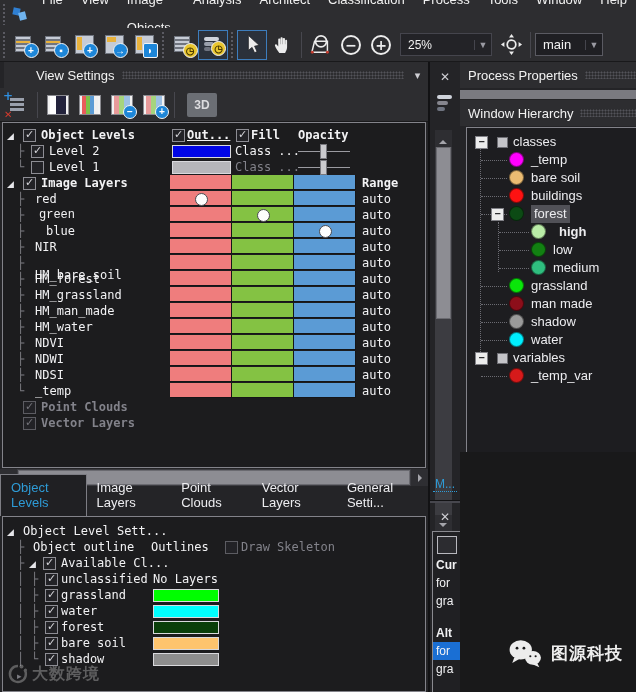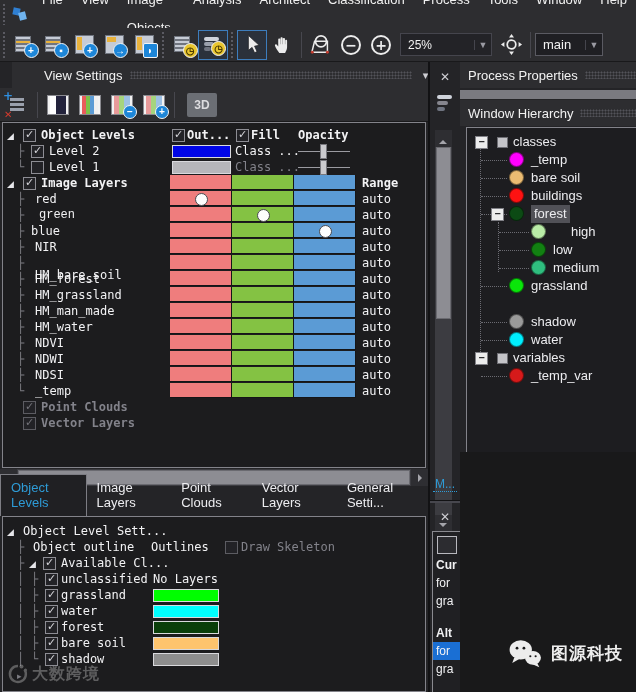--- a/index.html
+++ b/index.html
@@ -243,21 +243,21 @@
           <path d="M12 1 l2.6 3.6 h-5.2z M12 23 l2.6-3.6 h-5.2z M1 12 l3.6-2.6 v5.2z M23 12 l-3.6-2.6 v5.2z" fill="#ececec"></path>
         </svg>
     </div>
     <div class="tb-sep"></div>
     <div class="combo" style="width:68px;background:#1f1f23;border-color:#5a5a62;">
       <span class="val" style="font-size:13px;">main</span>
       <span class="arr">▼</span>
     </div>
   </div>
 
-  <div class="panel-title abs" style="left:12px;top:62px;width:428px;height:26px;padding-left:32px;">
+  <div class="panel-title abs" style="left:4px;top:62px;width:428px;height:26px;padding-left:32px;">
     <span>View Settings</span>
     <div class="ttex"></div>
     <span class="tbtn">▾</span>
     <span class="tbtn">
         <svg class="pinsvg" width="9" height="11" viewBox="0 0 9 11">
           <path d="M2 1 h5 v4 l1 1 H1 l1-1 Z M4.5 6 v4" stroke="#cfcfd4" stroke-width="1" fill="none"></path>
         </svg>
       </span>
     <span class="tbtn">✕</span>
   </div>
@@ -305,36 +305,36 @@
   </div>
 
   <div id="vs-box" class="abs">
     <div id="vs-rows">
         <div class="trow" style="top: 4px;"><span class="exp" style="left: 4px;">◢</span><span class="cb on" style="left: 20px;"></span><span class="lbl bold" style="left: 38px;">Object Levels</span></div>
         <div class="trow" style="top: 20px;"><span class="conn" style="left: 14px;">├</span><span class="cb on" style="left: 28px;"></span><span class="lbl" style="left: 46px;">Level 2</span></div>
         <div class="trow" style="top: 36px;"><span class="conn" style="left: 14px;">└</span><span class="cb" style="left: 28px;"></span><span class="lbl" style="left: 46px;">Level 1</span></div>
         <div class="trow" style="top: 52px;"><span class="exp" style="left: 4px;">◢</span><span class="cb on" style="left: 20px;"></span><span class="lbl bold" style="left: 38px;">Image Layers</span></div>
         <div class="trow" style="top: 68px;"><span class="conn" style="left: 14px;">├</span><span class="lbl" style="left: 32px;">red</span></div>
         <div class="trow" style="top: 84px;"><span class="conn" style="left: 14px;">├</span><span class="lbl" style="left: 36px; font-family: Liberation Mono, monospace;">green</span></div>
-        <div class="trow" style="top: 100px;"><span class="conn" style="left: 14px;">├</span><span class="lbl" style="left: 28px;">blue</span></div>
+        <div class="trow" style="top: 100px;"><span class="conn" style="left: 14px;">├</span><span class="lbl" style="left: 43px;">blue</span></div>
         <div class="trow" style="top: 116px;"><span class="conn" style="left: 14px;">├</span><span class="lbl" style="left: 32px;">NIR</span></div>
         <div class="trow" style="top: 132px;"><span class="conn" style="left: 14px;">├</span><span class="lbl" style="left: 32px; margin-top: 12px;">HM_bare_soil</span></div>
         <div class="trow" style="top: 148px;"><span class="conn" style="left: 14px;">├</span><span class="lbl" style="left: 32px;">HM_forest</span></div>
         <div class="trow" style="top: 164px;"><span class="conn" style="left: 14px;">├</span><span class="lbl" style="left: 32px;">HM_grassland</span></div>
         <div class="trow" style="top: 180px;"><span class="conn" style="left: 14px;">├</span><span class="lbl" style="left: 32px;">HM_man_made</span></div>
         <div class="trow" style="top: 196px;"><span class="conn" style="left: 14px;">├</span><span class="lbl" style="left: 32px;">HM_water</span></div>
         <div class="trow" style="top: 212px;"><span class="conn" style="left: 14px;">├</span><span class="lbl" style="left: 32px;">NDVI</span></div>
         <div class="trow" style="top: 228px;"><span class="conn" style="left: 14px;">├</span><span class="lbl" style="left: 32px;">NDWI</span></div>
         <div class="trow" style="top: 244px;"><span class="conn" style="left: 14px;">├</span><span class="lbl" style="left: 32px;">NDSI</span></div>
         <div class="trow" style="top: 260px;"><span class="conn" style="left: 14px;">└</span><span class="lbl" style="left: 32px;">_temp</span></div>
         <div class="trow" style="top: 276px;"><span class="cb dim on" style="left: 20px;"></span><span class="dimtx bold" style="left: 38px;">Point Clouds</span></div>
         <div class="trow" style="top: 292px;"><span class="cb dim on" style="left: 20px;"></span><span class="dimtx bold" style="left: 38px;">Vector Layers</span></div>
       </div>
     <div id="vs-table" style="position:absolute;left:167px;top:4px;width:256px;">
-        <div class="trow" style="top: 0px;"><span class="cb on" style="left: 2px;"></span><span class="lbl bold" style="left: 17px;">Out...</span><span class="cb on" style="left: 66px;"></span><span class="lbl bold" style="left: 81px;">Fill</span><span class="lbl bold" style="left: 128px;">Opacity</span></div>
+        <div class="trow" style="top: 0px;"><span class="cb on" style="left: 2px;"></span><span class="lbl bold" style="left: 17px; text-decoration: underline;">Out...</span><span class="cb on" style="left: 66px;"></span><span class="lbl bold" style="left: 81px;">Fill</span><span class="lbl bold" style="left: 128px;">Opacity</span></div>
         <div class="trow" style="top: 16px;"><span class="swt" style="left: 2px; width: 57px; background: rgb(0, 5, 230);"></span><span class="lbl" style="left: 65px;">Class ...</span><span class="sline" style="left: 128px; width: 52px;"></span><span class="sthumb" style="left: 150px;"></span></div>
         <div class="trow" style="top: 32px;"><span class="swt" style="left: 2px; width: 57px; background: rgb(182, 182, 186);"></span><span class="dimtx" style="left: 65px;">Class ...</span><span class="sline" style="left: 128px; width: 52px;"></span><span class="sthumb" style="left: 150px;"></span></div>
         <div class="trow" style="top: 48px;"><span class="cell" style="left: 0px; width: 62px; background: rgb(239, 125, 125); text-align: center; color: rgb(21, 21, 21); font-weight: bold;"></span><span class="cell" style="left: 62px; width: 62px; background: rgb(132, 194, 67); text-align: center; color: rgb(21, 21, 21); font-weight: bold;"></span><span class="cell" style="left: 124px; width: 62px; background: rgb(91, 155, 213); text-align: center; color: rgb(21, 21, 21); font-weight: bold;"></span><span class="lbl bold" style="left: 192px;">Range</span></div>
         <div class="trow" style="top: 64px;"><span class="cell" style="left: 0px; width: 62px; background: rgb(239, 125, 125);"><span class="dot" style="left: 25px;"></span></span><span class="cell" style="left: 62px; width: 62px; background: rgb(132, 194, 67);"></span><span class="cell" style="left: 124px; width: 62px; background: rgb(91, 155, 213);"></span><span class="lbl" style="left: 192px;">auto</span></div>
         <div class="trow" style="top: 80px;"><span class="cell" style="left: 0px; width: 62px; background: rgb(239, 125, 125);"></span><span class="cell" style="left: 62px; width: 62px; background: rgb(132, 194, 67);"><span class="dot" style="left: 25px;"></span></span><span class="cell" style="left: 124px; width: 62px; background: rgb(91, 155, 213);"></span><span class="lbl" style="left: 192px;">auto</span></div>
         <div class="trow" style="top: 96px;"><span class="cell" style="left: 0px; width: 62px; background: rgb(239, 125, 125);"></span><span class="cell" style="left: 62px; width: 62px; background: rgb(132, 194, 67);"></span><span class="cell" style="left: 124px; width: 62px; background: rgb(91, 155, 213);"><span class="dot" style="left: 25px;"></span></span><span class="lbl" style="left: 192px;">auto</span></div>
         <div class="trow" style="top: 112px;"><span class="cell" style="left: 0px; width: 62px; background: rgb(239, 125, 125);"></span><span class="cell" style="left: 62px; width: 62px; background: rgb(132, 194, 67);"></span><span class="cell" style="left: 124px; width: 62px; background: rgb(91, 155, 213);"></span><span class="lbl" style="left: 192px;">auto</span></div>
         <div class="trow" style="top: 128px;"><span class="cell" style="left: 0px; width: 62px; background: rgb(239, 125, 125);"></span><span class="cell" style="left: 62px; width: 62px; background: rgb(132, 194, 67);"></span><span class="cell" style="left: 124px; width: 62px; background: rgb(91, 155, 213);"></span><span class="lbl" style="left: 192px;">auto</span></div>
         <div class="trow" style="top: 144px;"><span class="cell" style="left: 0px; width: 62px; background: rgb(239, 125, 125);"></span><span class="cell" style="left: 62px; width: 62px; background: rgb(132, 194, 67);"></span><span class="cell" style="left: 124px; width: 62px; background: rgb(91, 155, 213);"></span><span class="lbl" style="left: 192px;">auto</span></div>
         <div class="trow" style="top: 160px;"><span class="cell" style="left: 0px; width: 62px; background: rgb(239, 125, 125);"></span><span class="cell" style="left: 62px; width: 62px; background: rgb(132, 194, 67);"></span><span class="cell" style="left: 124px; width: 62px; background: rgb(91, 155, 213);"></span><span class="lbl" style="left: 192px;">auto</span></div>
@@ -445,36 +445,41 @@
       </div>
       <div class="chrow" style="top: 77px;">
         <span class="doth" style="left: 14px; width: 26px; top: 9px;"></span>
         <span class="pm" style="left: 24px;">−</span>
         <span class="cdot" style="left: 42px; background: rgb(12, 74, 20);"></span>
         <span class="cname sel" style="left: 64px;">forest</span>
       </div>
       <div class="chrow" style="top: 95px;">
         <span class="doth" style="left: 32px; width: 30px; top: 9px;"></span>
         <span class="cdot" style="left: 64px; background: rgb(185, 236, 167);"></span>
-        <span class="cname" style="left: 104px;">high</span>
+        <span class="cname" style="left: 92px; font-weight: bold;">high</span>
       </div>
       <div class="chrow" style="top: 113px;">
         <span class="doth" style="left: 32px; width: 30px; top: 9px;"></span>
         <span class="cdot" style="left: 64px; background: rgb(18, 128, 18);"></span>
         <span class="cname" style="left: 86px;">low</span>
       </div>
       <div class="chrow" style="top: 131px;">
         <span class="doth" style="left: 32px; width: 30px; top: 9px;"></span>
         <span class="cdot" style="left: 64px; background: rgb(47, 190, 127);"></span>
         <span class="cname" style="left: 86px;">medium</span>
       </div>
       <div class="chrow" style="top: 149px;">
         <span class="doth" style="left: 14px; width: 26px; top: 9px;"></span>
         <span class="cdot" style="left: 42px; background: rgb(10, 229, 10);"></span>
         <span class="cname" style="left: 64px;">grassland</span>
+      </div>
+      <div class="chrow" style="top: 167px;">
+        <span class="doth" style="left: 14px; width: 26px; top: 9px;"></span>
+        <span class="cdot" style="left: 42px; background: rgb(140, 14, 26);"></span>
+        <span class="cname" style="left: 64px;">man made</span>
       </div>
       <div class="chrow" style="top: 185px;">
         <span class="doth" style="left: 14px; width: 26px; top: 9px;"></span>
         <span class="cdot" style="left: 42px; background: rgb(154, 154, 154);"></span>
         <span class="cname" style="left: 64px;">shadow</span>
       </div>
       <div class="chrow" style="top: 203px;">
         <span class="doth" style="left: 14px; width: 26px; top: 9px;"></span>
         <span class="cdot" style="left: 42px; background: rgb(0, 239, 255);"></span>
         <span class="cname" style="left: 64px;">water</span>

